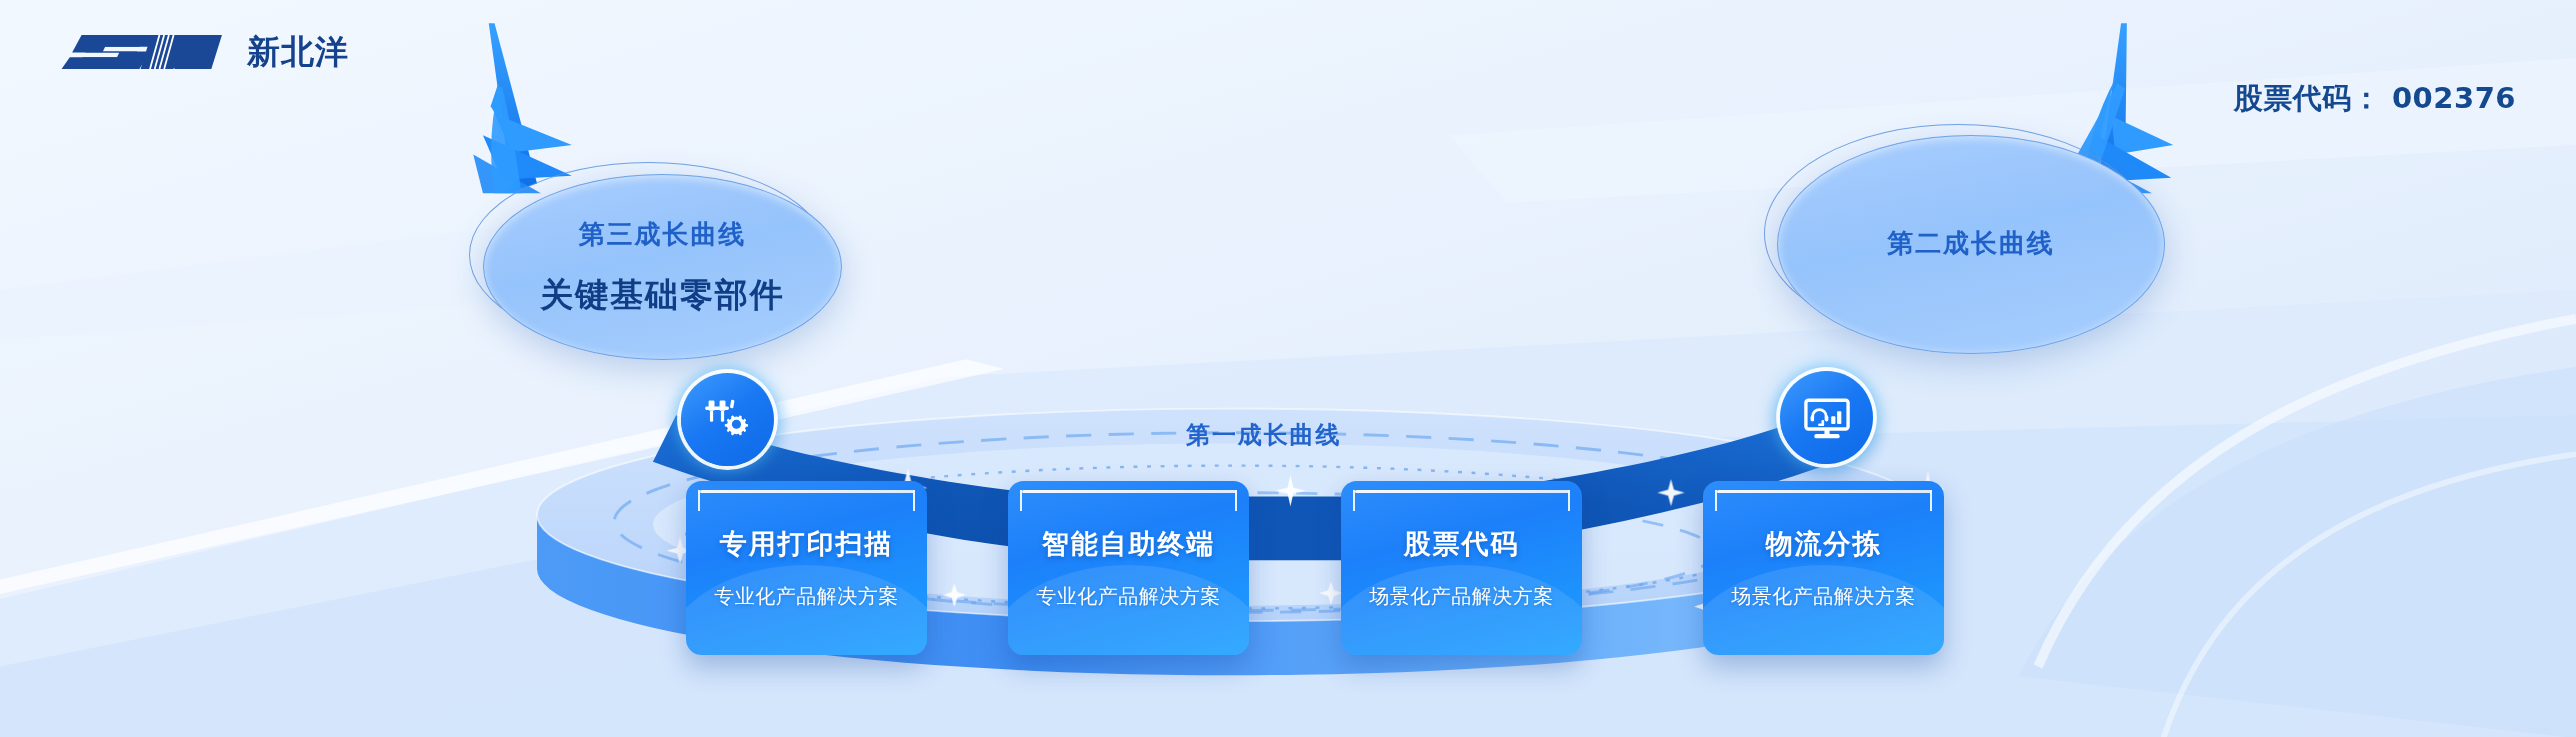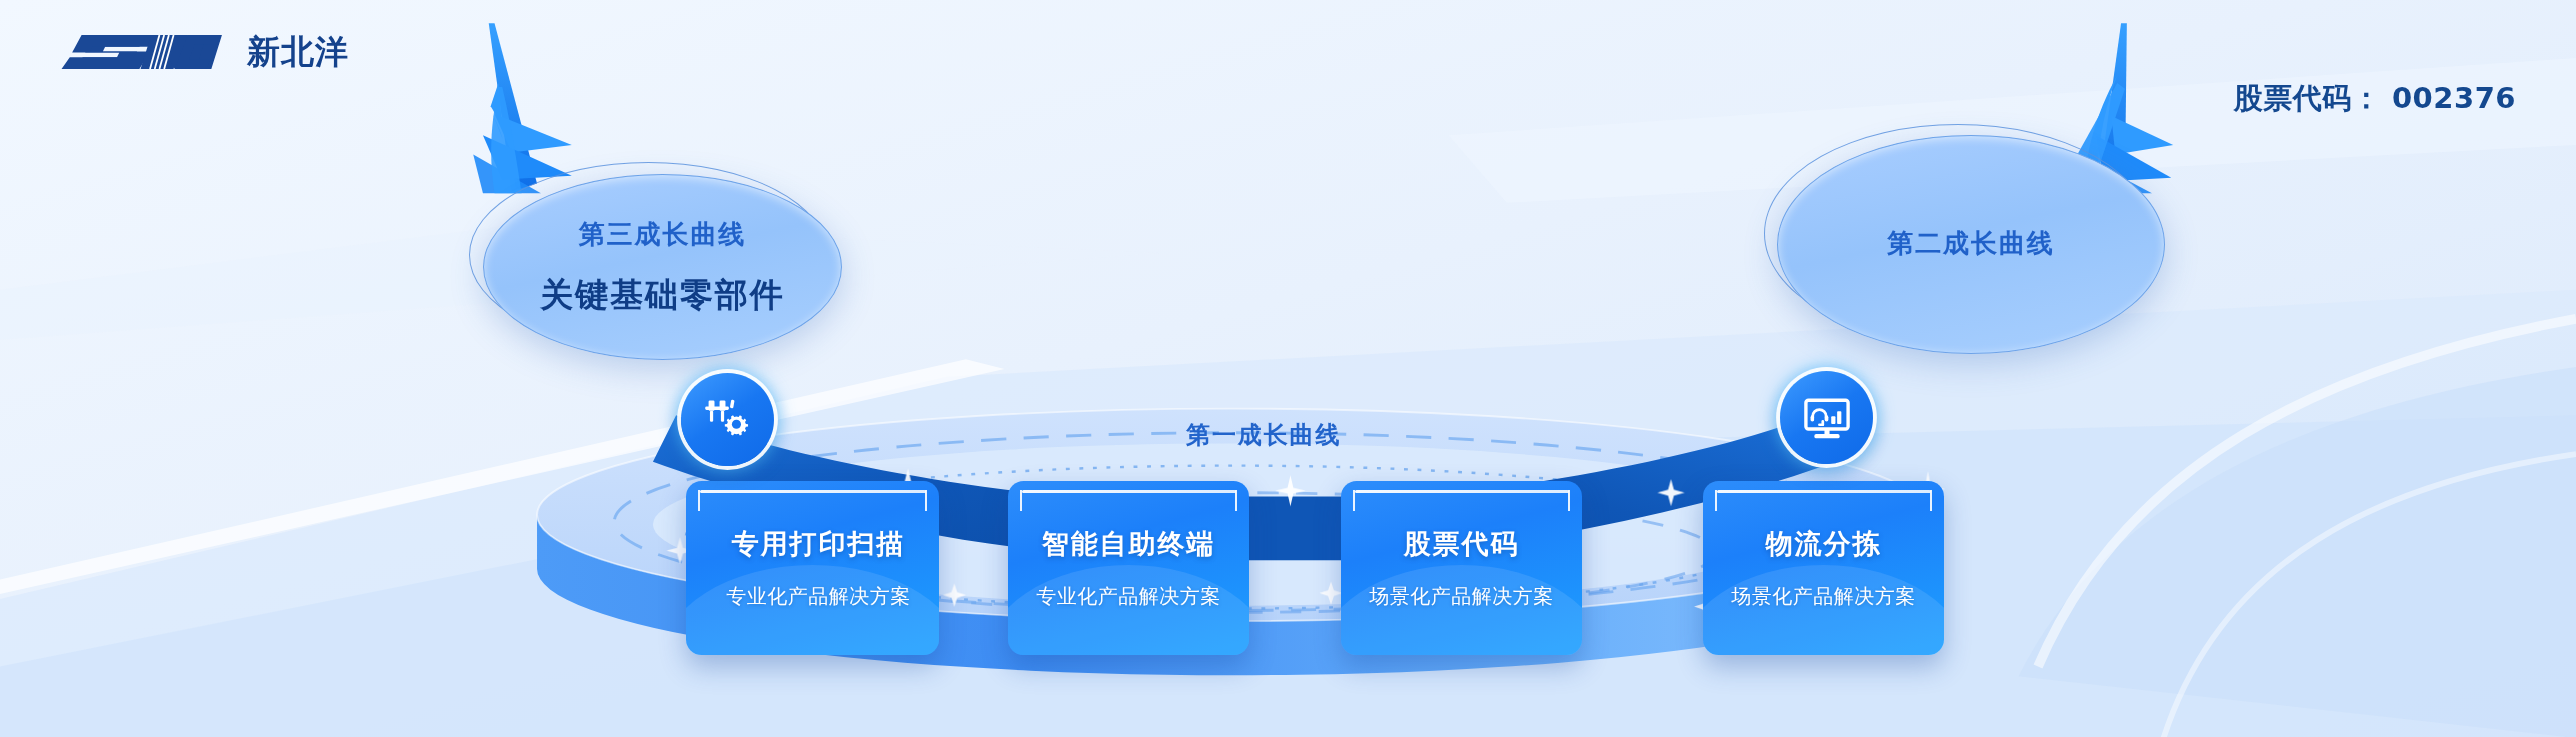--- a/index.html
+++ b/index.html
@@ -290,21 +290,21 @@
       </g>
       <g fill="#ffffff">
         <rect x="12.5" y="29" width="4.2" height="7" rx="2"></rect>
         <rect x="29.4" y="29" width="4.2" height="7" rx="2"></rect>
       </g>
     </svg>
   </div>
 
   <div id="first-curve-label">第一成长曲线</div>
 
-  <div class="card" style="left:686px;top:481px;padding-left:12px;">
+  <div class="card" style="left:686px;top:481px;">
     <div class="card-top-line"></div>
     <div class="card-corner l"></div>
     <div class="card-corner r"></div>
     <div class="card-inner">
       <div class="card-title">专用打印扫描</div>
       <div class="card-sub"><b>专业化</b><span>产品解决方案</span></div>
     </div>
   </div>
 
   <div class="card" style="left:1008px;top:481px;">

